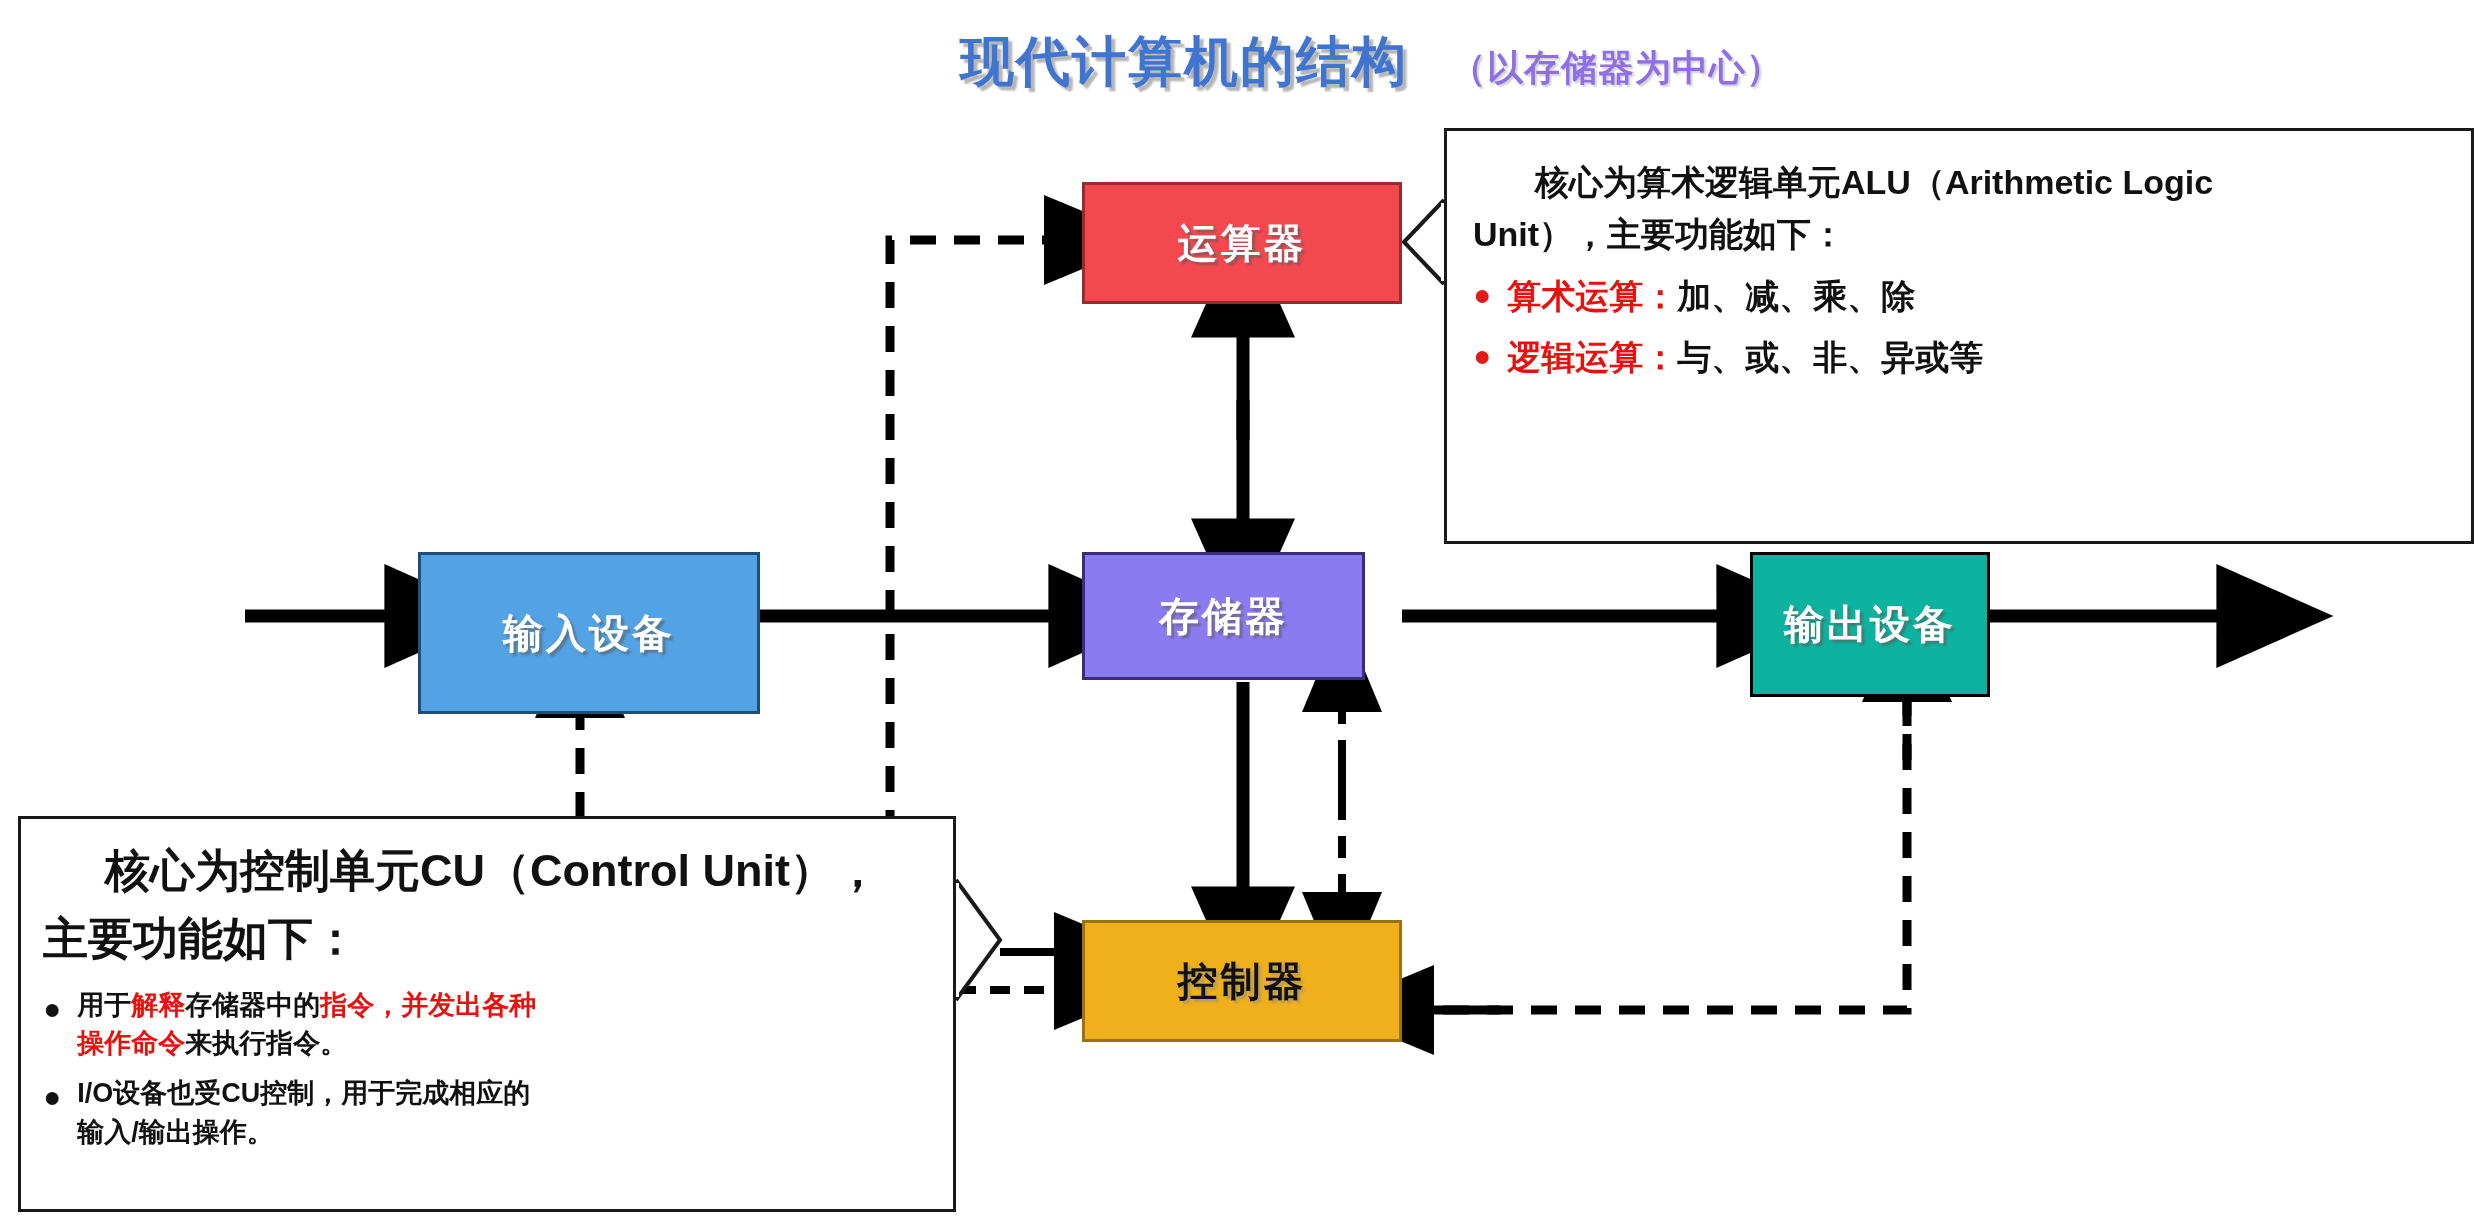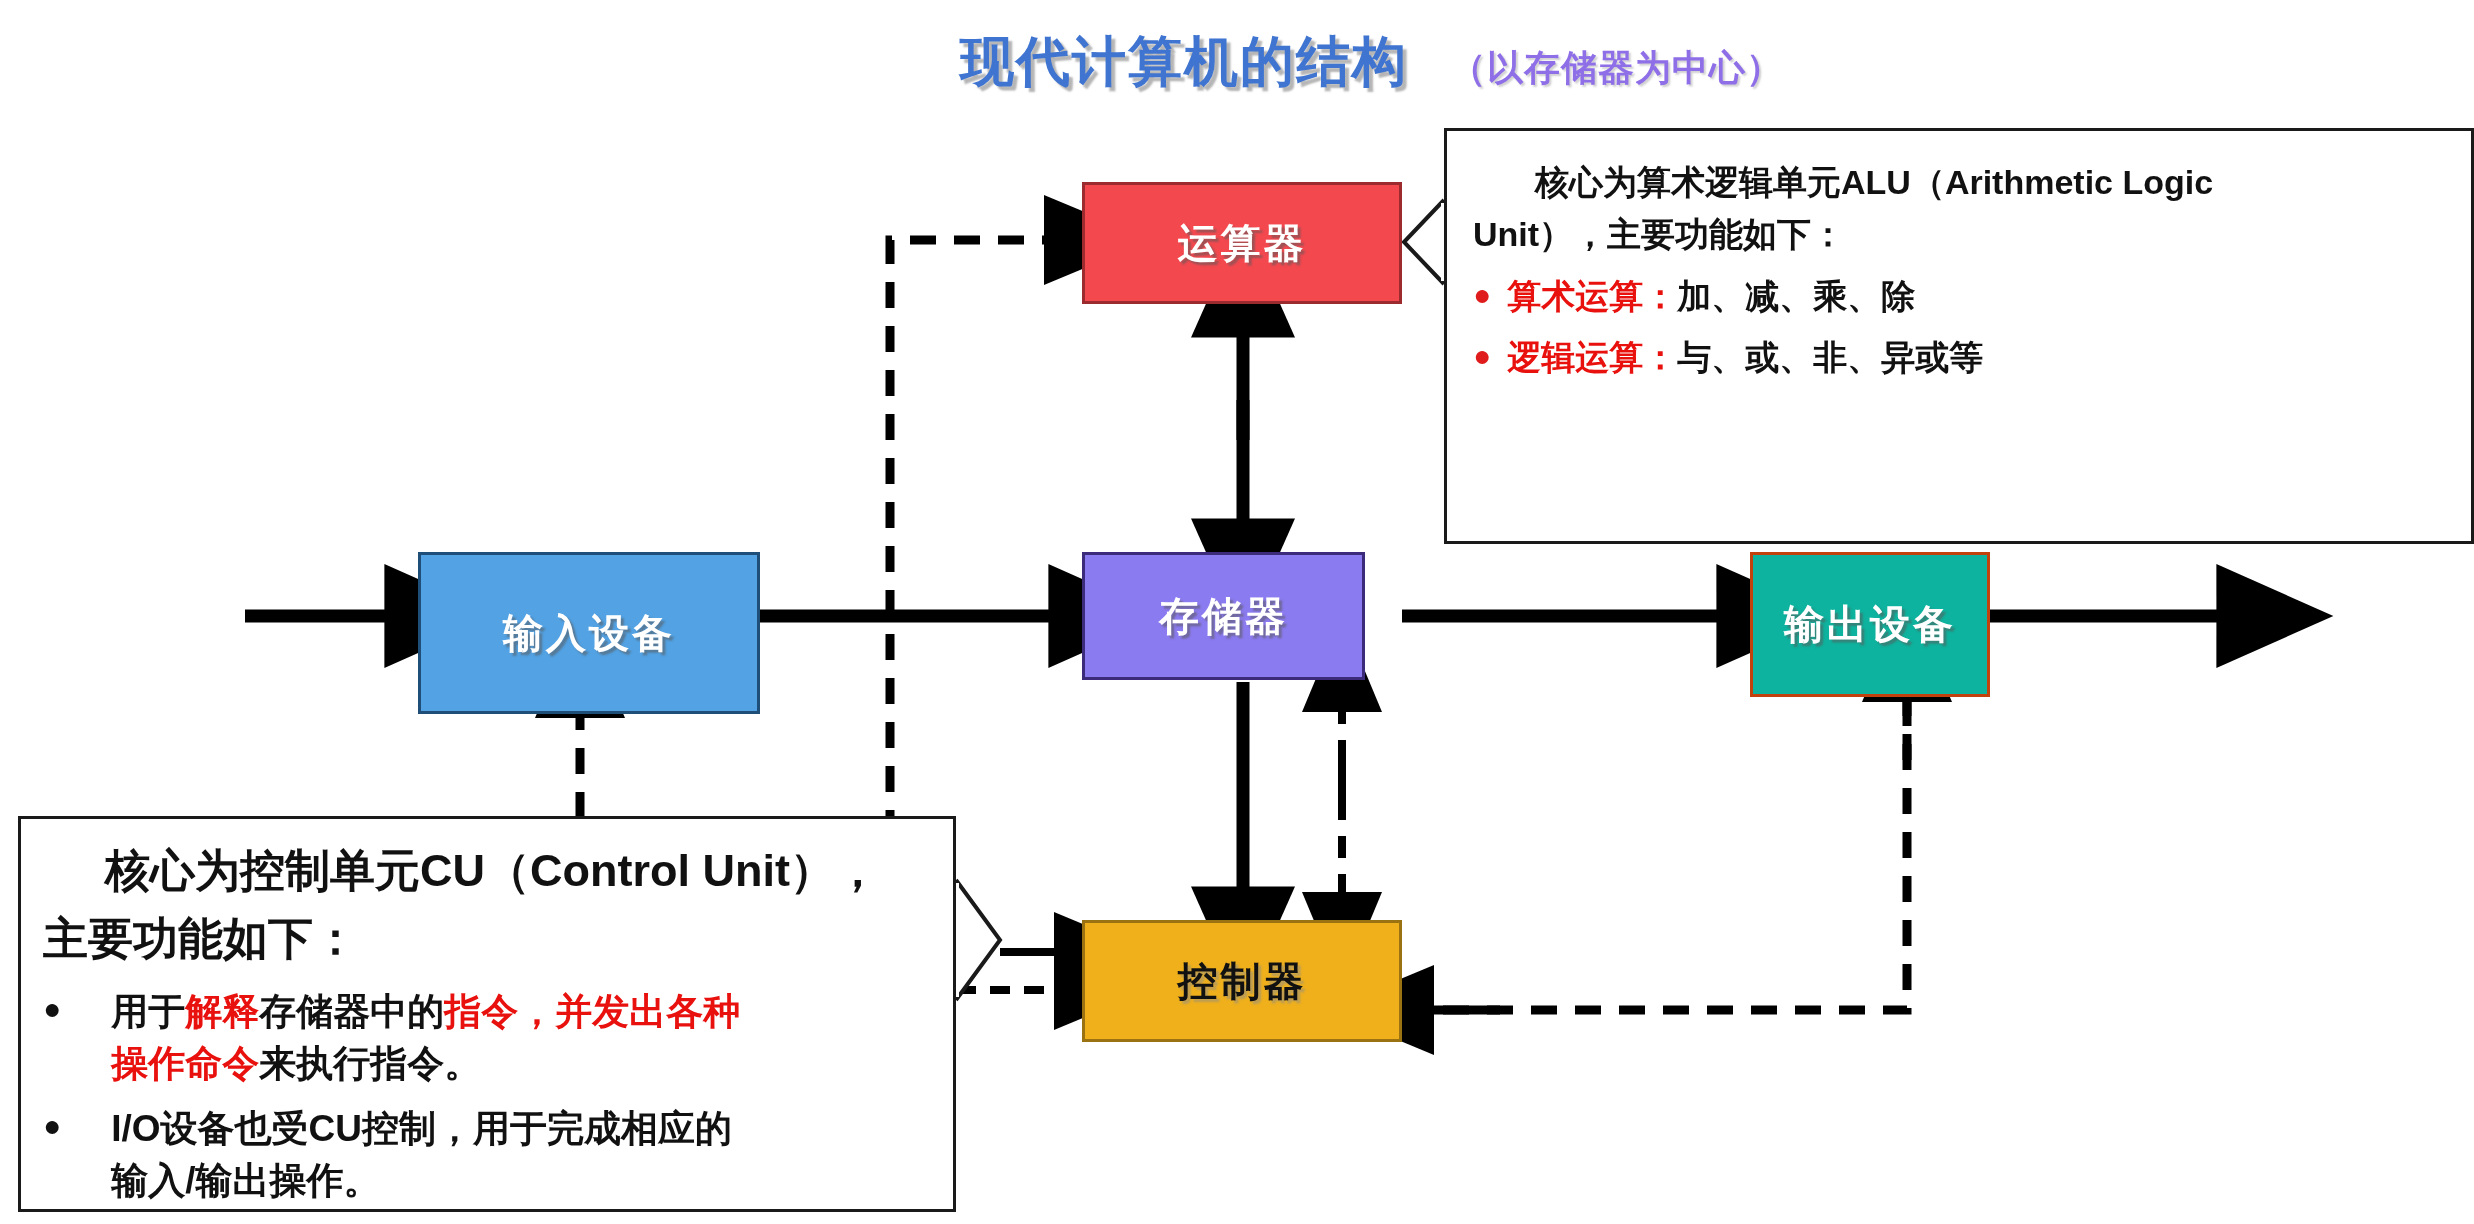--- a/index.html
+++ b/index.html
@@ -75,21 +75,21 @@
     border: 3px solid #1f4e79;
   }
   .node-memory {
     left: 1082px; top: 552px; width: 283px; height: 128px;
     background: #8b7bf0;
     border: 3px solid #3b2b7a;
   }
   .node-output {
     left: 1750px; top: 552px; width: 240px; height: 145px;
     background: #0db39e;
-    border: 3px solid #c2410c;
+    border: 3px solid #000000;
   }
   .node-cu {
     left: 1082px; top: 920px; width: 320px; height: 122px;
     background: #efb01c;
     border: 3px solid #9a7211;
     color: #111111;
     text-shadow: 3px 3px 2px rgba(140,140,140,0.5);
   }
 
   
@@ -129,21 +129,21 @@
     flex: none;
   }
   .dot-red { color: #e01b1b; }
   .dot-black { color: #111111; }
   .bullet-body {
     font-size: 34px;
     font-weight: bold;
     line-height: 1.42;
     color: #111111;
   }
-  .note-cu .bullet-body { font-size: 37px; margin-left: 34px; }
+  .note-cu .bullet-body { font-size: 27px; }
   .hl-red { color: #e8110e; }
   .wrapline { white-space: nowrap; }
 
   
   .legend {
     position: absolute;
     left: 1930px;
     top: 1052px;
     width: 530px;
     z-index: 7;

